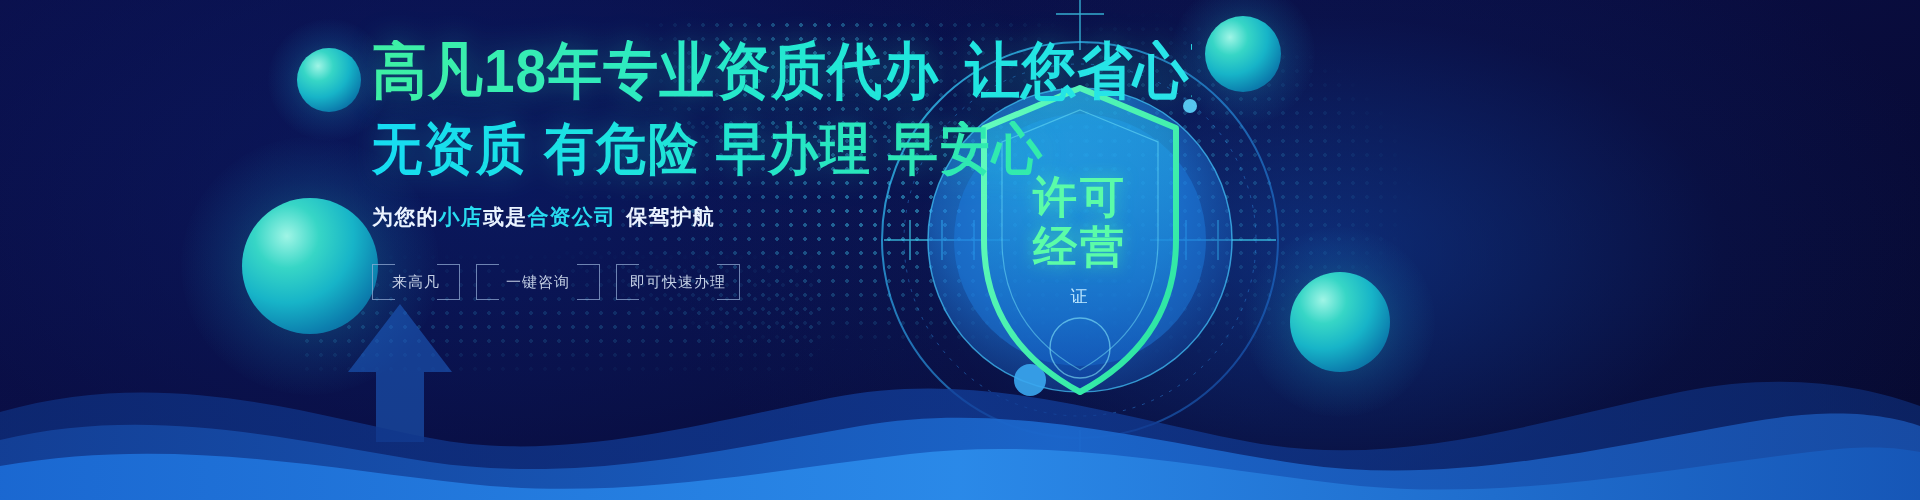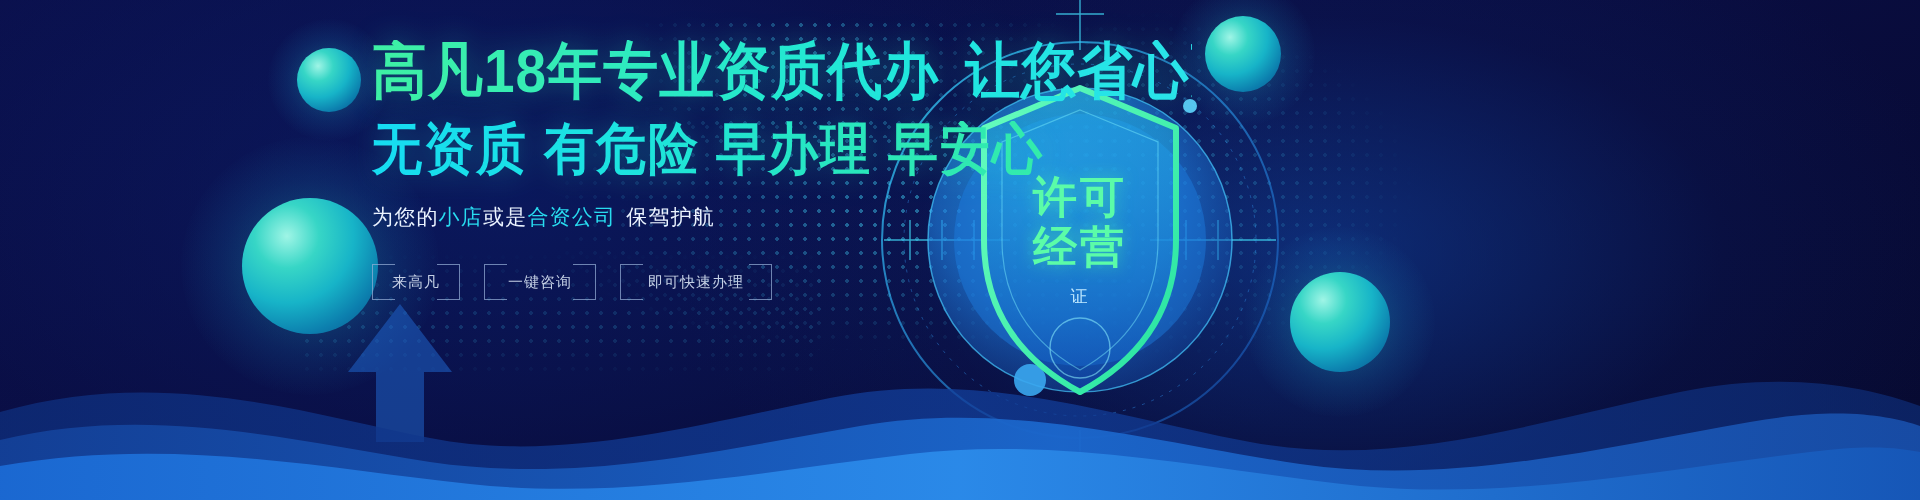--- a/index.html
+++ b/index.html
@@ -70,43 +70,43 @@
     background:linear-gradient(96deg,#16dcf2 0%,#1ce3e0 30%,#2ae7b9 62%,#3cef9e 100%);
     -webkit-background-clip:text; background-clip:text; color:transparent;
     -webkit-text-fill-color:transparent;
     filter:drop-shadow(0 0 14px rgba(30,225,210,0.32));
     transform:scaleY(1.12); transform-origin:left top;
   }
   .headline2 .sp { display:inline-block; width:16px; }
 
   .subline {
     margin-top:32px; font-size:21px; color:#eaf3ff; letter-spacing:1.2px;
-    white-space:nowrap; font-weight:400;
+    white-space:nowrap; font-weight:700;
   }
   .subline .hl { color:#28dcf0; }
   .subline .sp { display:inline-block; width:10px; }
 
   
-  .btn-row { margin-top:34px; display:flex; gap:24px; }
+  .btn-row { margin-top:34px; display:flex; gap:16px; }
   .bracket {
     position:relative; width:88px; height:34px;
     display:flex; align-items:center; justify-content:center;
   }
   .bracket span.txt {
     font-size:15px; color:#c3cfe4; letter-spacing:1px; white-space:nowrap; z-index:2;
   }
   .bracket::before, .bracket::after {
     content:""; position:absolute; width:22px; height:100%;
     border-top:1px solid rgba(150,175,215,0.72);
     border-bottom:1px solid rgba(150,175,215,0.72);
   }
   .bracket::before { left:0;  border-left:1px solid rgba(150,175,215,0.72); }
   .bracket::after  { right:0; border-right:1px solid rgba(150,175,215,0.72); }
-  .bracket.w2 { width:112px; }
-  .bracket.w3 { width:152px; }
+  .bracket.w2 { width:124px; }
+  .bracket.w3 { width:124px; }
 
   
   .emblem { position:absolute; left:860px; top:-90px; width:440px; height:660px; }
   .emblem svg { position:absolute; inset:0; }
 
   .shield-text {
     position:absolute; left:0; top:0; width:440px; height:660px;
     display:flex; flex-direction:column; align-items:center; justify-content:center;
     pointer-events:none;
   }

